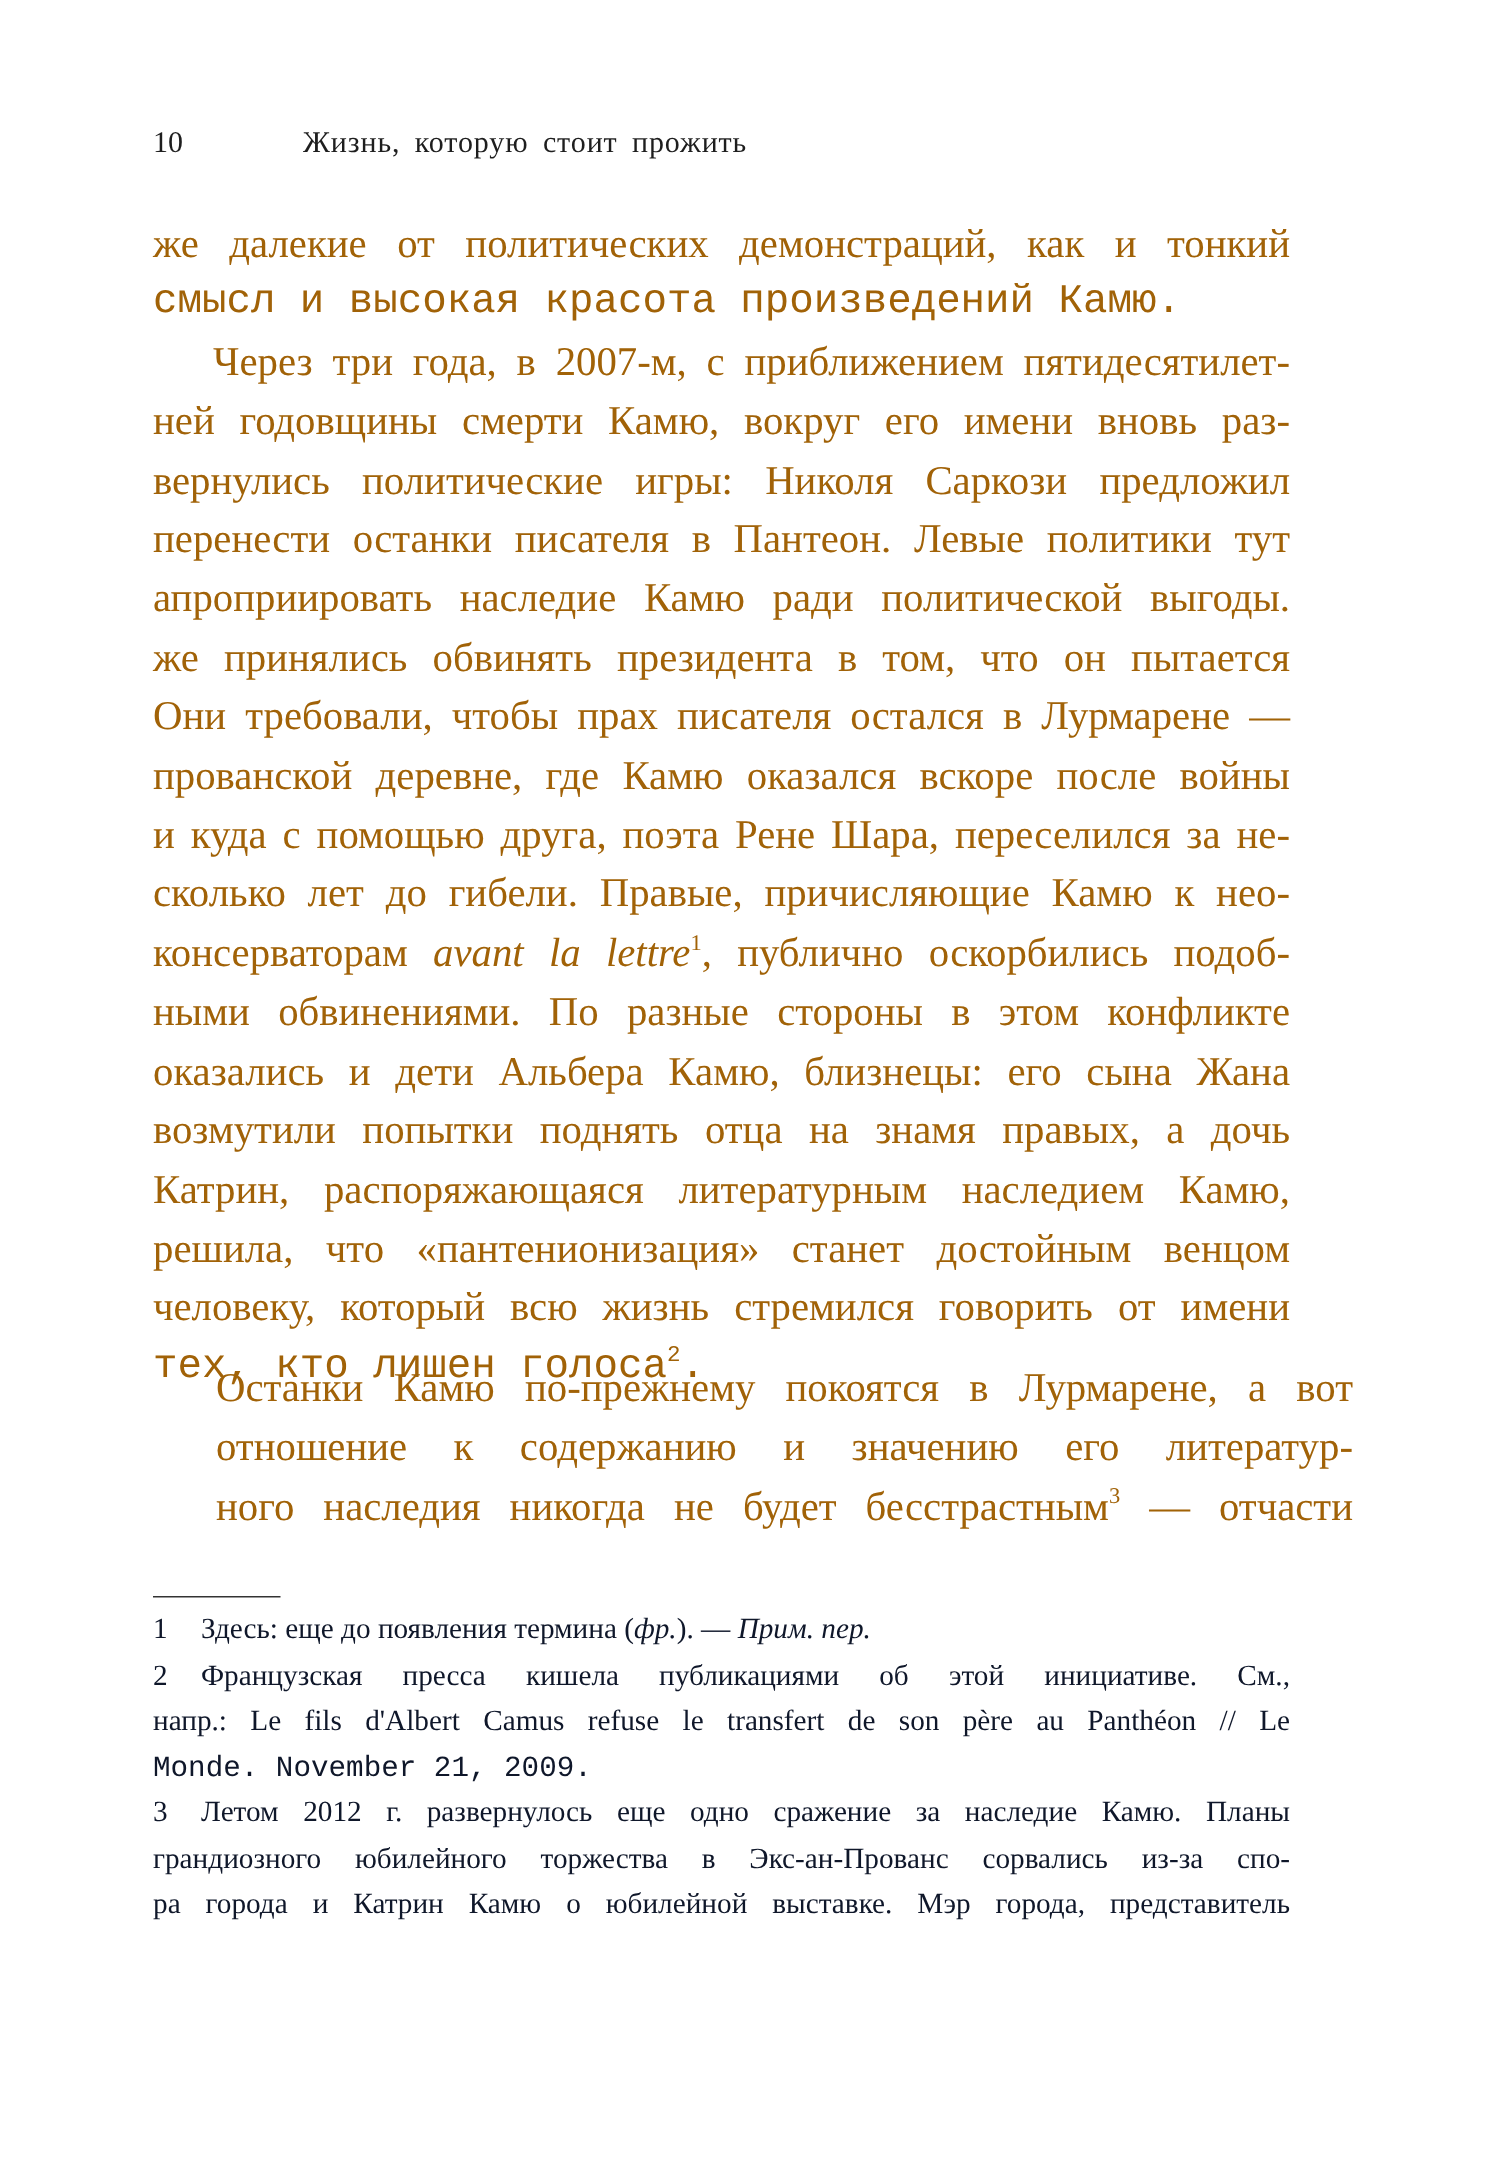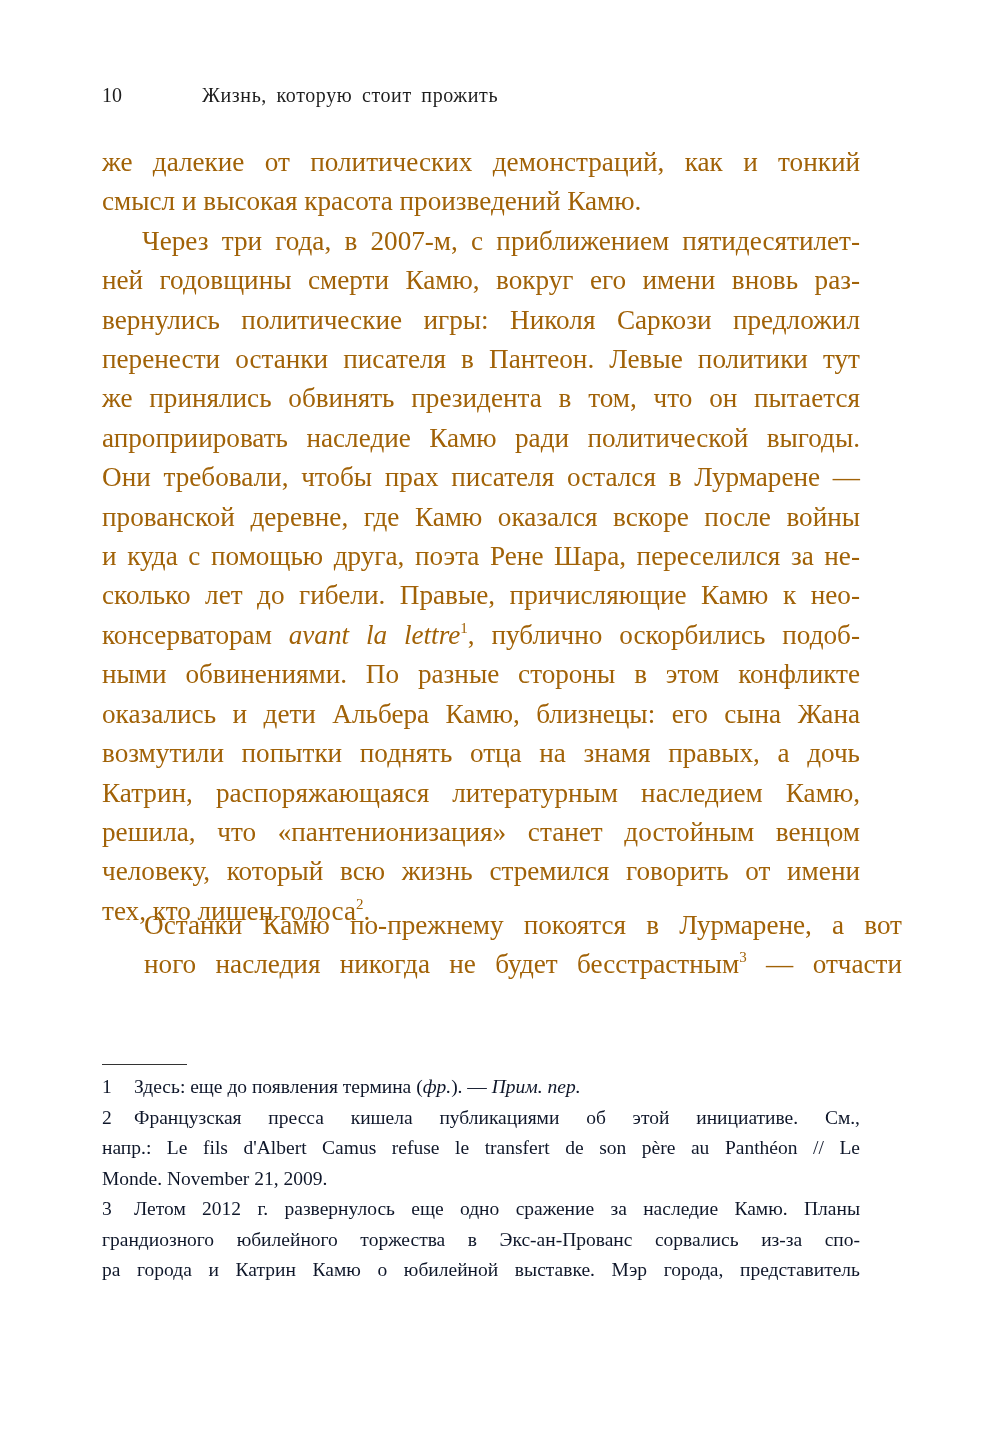--- a/index.html
+++ b/index.html
@@ -7,21 +7,21 @@
          font-family: "Liberation Serif", "DejaVu Serif", serif; color: #1e1e1e; }
   .page { position: absolute; left: 0; top: 0; width: 1000px; height: 1443px; }
 
   .running-head { position: absolute; top: 84px; left: 102px; height: 30px; display: flex; align-items: baseline; }
   .page-number { font-size: 20px; color: #1e1e1e; width: 100px; }
   .running-title { font-size: 20px; letter-spacing: 0.6px; word-spacing: 4px; color: #1e1e1e; }
 
   .body-text { position: absolute; left: 102px; width: 758px; font-size: 27.2px; line-height: 39.4px; color: #a16207; }
   .para1 { top: 143px; }
   .line { display: block; white-space: nowrap; text-align: justify; text-align-last: justify; }
-  .line.last { text-align-last: left; }
+  .line.last { text-align-last: left; font-family: Liberation Mono, monospace; }
   .indent { padding-left: 40px; }
   sup { font-size: 15px; line-height: 0; vertical-align: 11px; }
   em { font-style: italic; }
 
   .para3 { top: 906px; margin-left: 42px; }
 
   .footnote-rule { position: absolute; left: 102px; top: 1064px; width: 85px; height: 0; border-top: 1.4px solid #333; }
   .footnotes { position: absolute; left: 102px; top: 1072px; width: 758px; font-size: 19.5px; line-height: 30.5px; color: #0f172a; }
   .fn-num { display: inline-block; width: 32px; }
 </style>
@@ -36,38 +36,39 @@
   </div>
 
   <div class="body-text para1">
     <span class="line">же далекие от политических демонстраций, как и тонкий</span>
     <span class="line last">смысл и высокая красота произведений Камю.</span>
 
     <span class="line indent">Через три года, в 2007-м, с приближением пятидесятилет-</span>
     <span class="line">ней годовщины смерти Камю, вокруг его имени вновь раз-</span>
     <span class="line">вернулись политические игры: Николя Саркози предложил</span>
     <span class="line">перенести останки писателя в Пантеон. Левые политики тут</span>
+    <span class="line">апроприировать наследие Камю ради политической выгоды.</span>
     <span class="line">же принялись обвинять президента в том, что он пытается</span>
-    <span class="line">апроприировать наследие Камю ради политической выгоды.</span>
     <span class="line">Они требовали, чтобы прах писателя остался в Лурмарене —</span>
     <span class="line">прованской деревне, где Камю оказался вскоре после войны</span>
     <span class="line">и куда с помощью друга, поэта Рене Шара, переселился за не-</span>
     <span class="line">сколько лет до гибели. Правые, причисляющие Камю к нео-</span>
     <span class="line"><span>консерваторам </span><em>avant la lettre</em><sup>1</sup><span>, публично оскорбились подоб-</span></span>
     <span class="line">ными обвинениями. По разные стороны в этом конфликте</span>
     <span class="line">оказались и дети Альбера Камю, близнецы: его сына Жана</span>
     <span class="line">возмутили попытки поднять отца на знамя правых, а дочь</span>
     <span class="line">Катрин, распоряжающаяся литературным наследием Камю,</span>
     <span class="line">решила, что «пантенионизация» станет достойным венцом</span>
     <span class="line">человеку, который всю жизнь стремился говорить от имени</span>
     <span class="line last"><span>тех, кто лишен голоса</span><sup>2</sup><span>.</span></span>
   </div>
 
   <div class="body-text para3">
     <span class="line">Останки Камю по-прежнему покоятся в Лурмарене, а вот</span>
+    <span class="line">отношение к содержанию и значению его литератур-</span>
     <span class="line"><span>ного наследия никогда не будет бесстрастным</span><sup>3</sup><span> — отчасти</span></span>
   </div>
 
   <div class="footnote-rule"></div>
 
   <div class="footnotes">
     <div>
       <span class="fn-num">1</span><span>Здесь: еще до появления термина (</span><em>фр.</em><span>). — </span><em>Прим. пер.</em>
     </div>
     <div>

